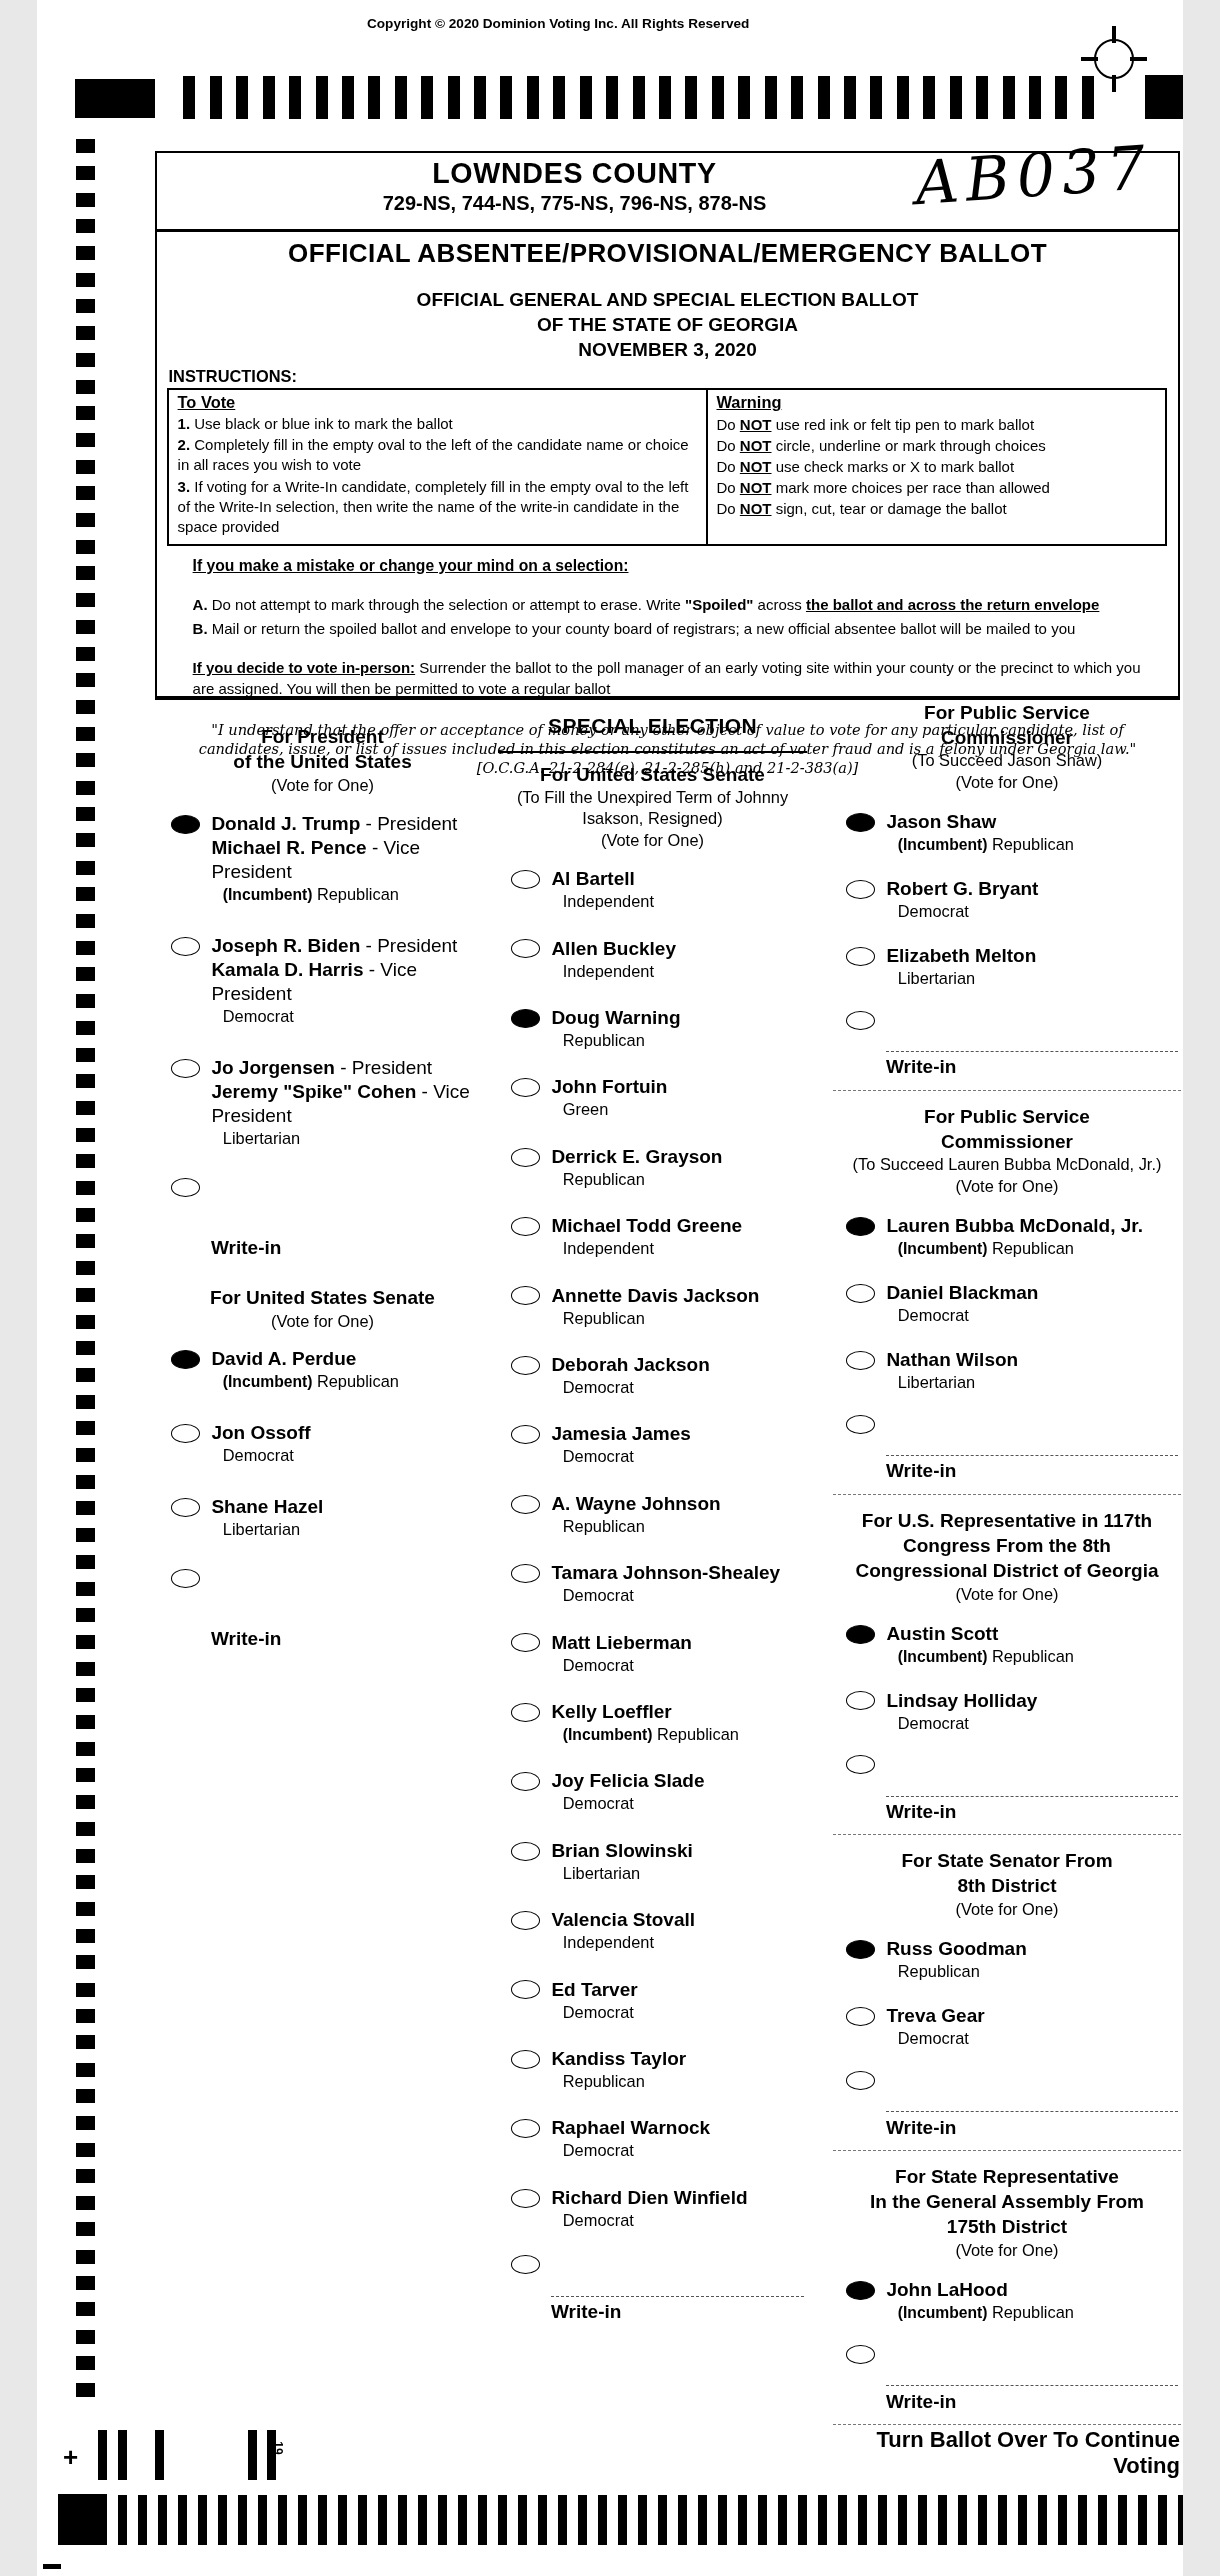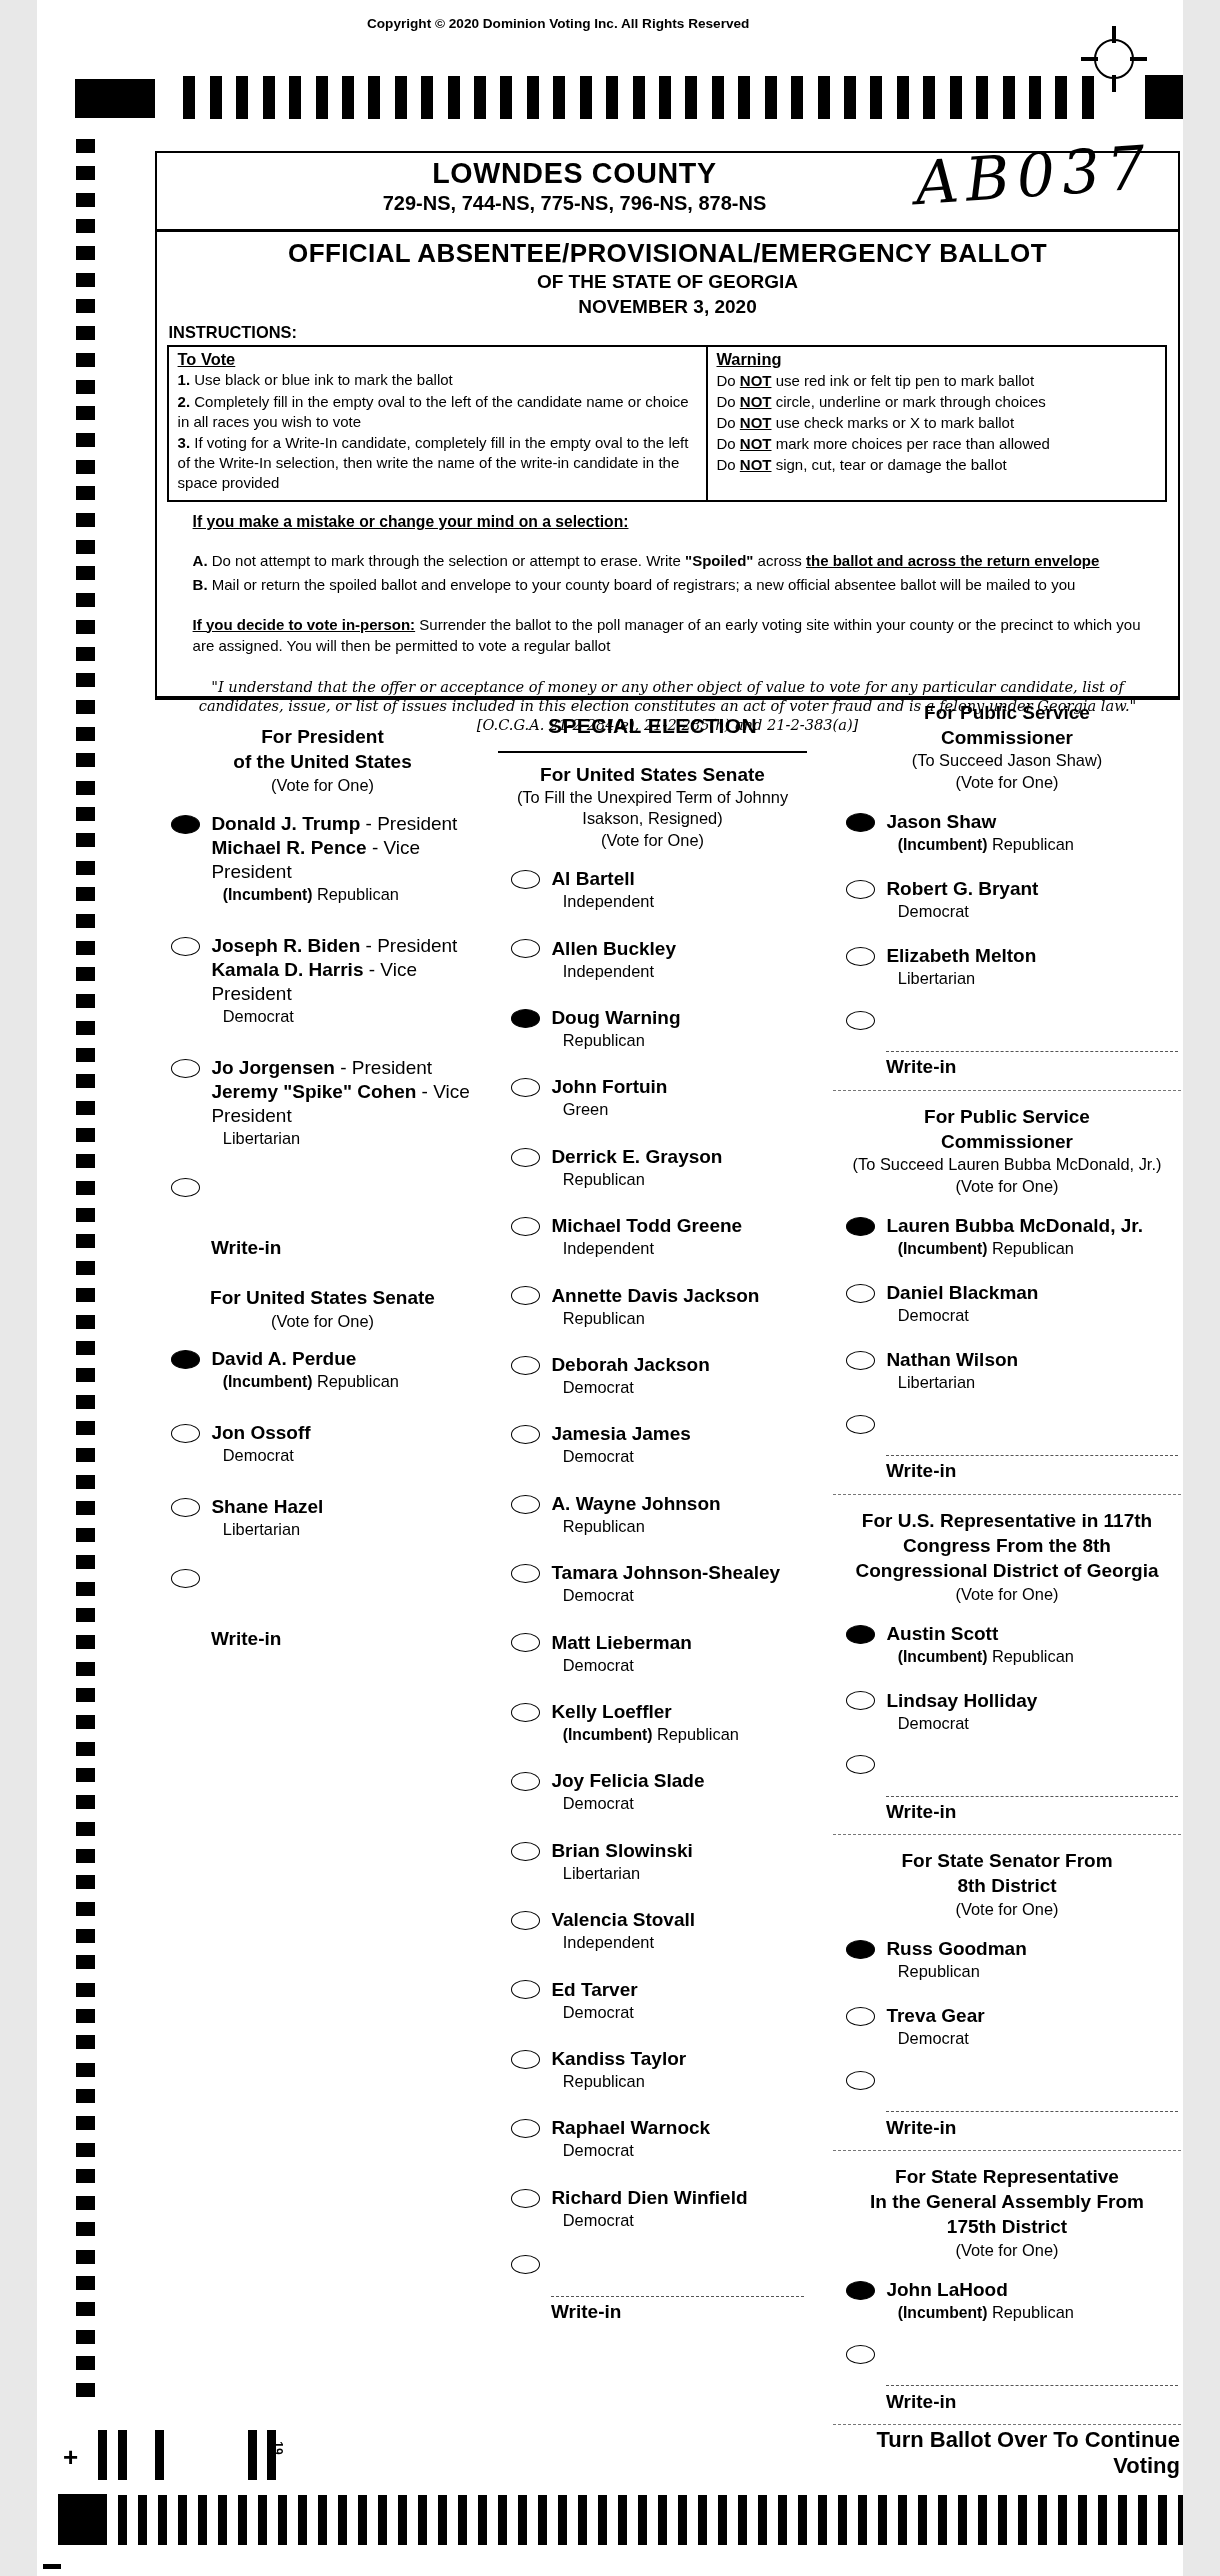--- a/index.html
+++ b/index.html
@@ -367,20 +367,21 @@
     </div>
 
   <div class="hdr-box1">
     <div class="county">LOWNDES COUNTY</div>
     <div class="precincts">729-NS, 744-NS, 775-NS, 796-NS, 878-NS</div>
     <div class="handwriting">AB037</div>
   </div>
 
   <div class="hdr-box2">
     <div class="ballot-type">OFFICIAL ABSENTEE/PROVISIONAL/EMERGENCY BALLOT</div>
+    <div class="etitle first">OFFICIAL GENERAL AND SPECIAL ELECTION BALLOT</div>
     <div class="etitle">OF THE STATE OF GEORGIA</div>
     <div class="etitle">NOVEMBER 3, 2020</div>
     <div class="instr-label">INSTRUCTIONS:</div>
     <table class="instr-table">
       <tbody>
           <tr>
         <td class="tv-cell">
           <div class="cell-title">To Vote</div>
           <div id="to-vote-items">
                 <div class="tv-item"><b>1.</b> Use black or blue ink to mark the ballot</div>

